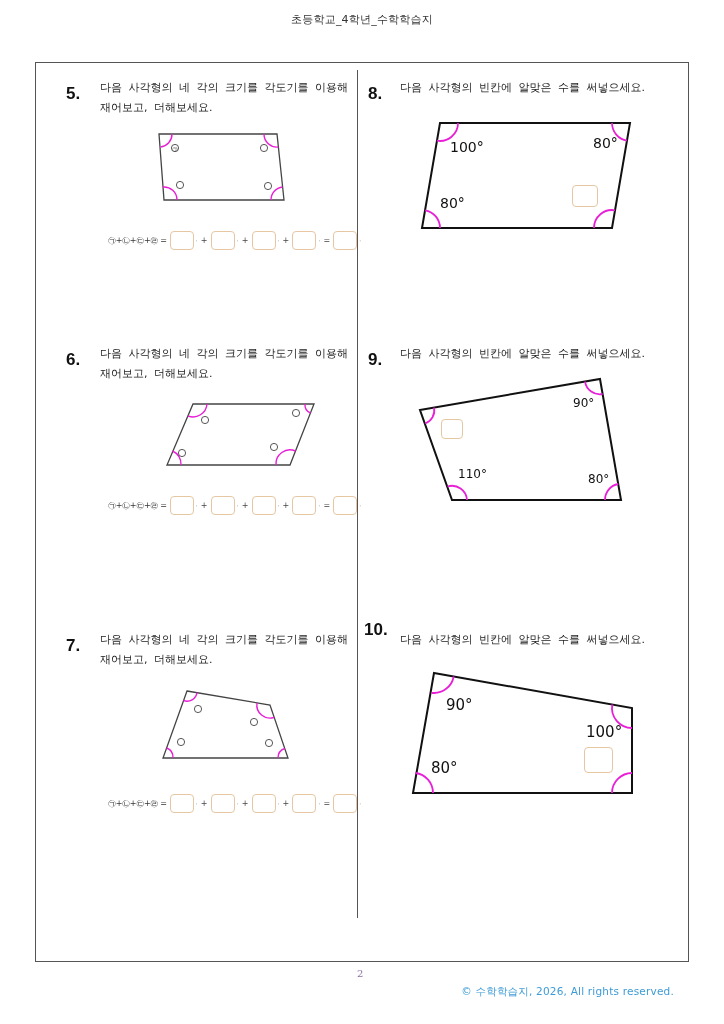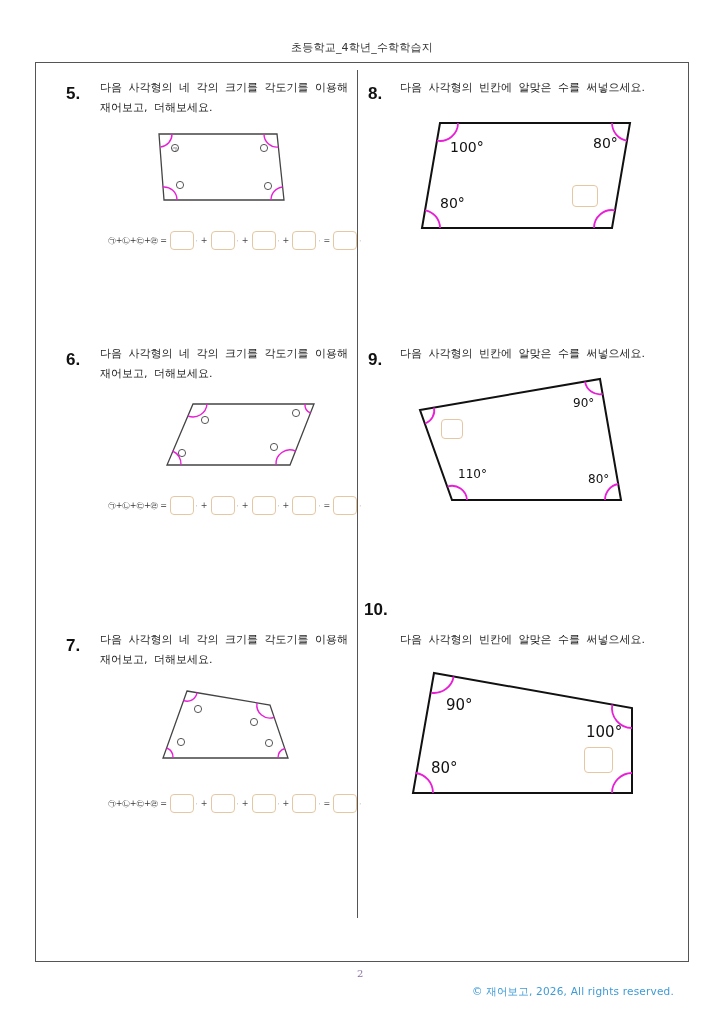--- a/index.html
+++ b/index.html
@@ -1,21 +1,21 @@
 <!DOCTYPE html>
 <html><head>
 <meta charset="utf-8">
 <style>
   html, body { margin: 0; padding: 0; background: #ffffff; }
   body {
     width: 724px; height: 1024px; position: relative; overflow: hidden;
     font-family: "DejaVu Sans", "Liberation Sans", sans-serif; color: #222;
   }
   .page-header {
-    position: absolute; top: 40px; left: 0; width: 724px; text-align: center;
+    position: absolute; top: 12px; left: 0; width: 724px; text-align: center;
     font-size: 11px; color: #333; letter-spacing: 0.2px;
   }
   .frame {
     position: absolute; left: 35px; top: 62px; width: 654px; height: 900px;
     border: 1px solid #555; box-sizing: border-box;
   }
   .divider {
     position: absolute; left: 357px; top: 70px; width: 1px; height: 848px; background: #555;
   }
   .problem-num {
@@ -206,31 +206,31 @@
       <path d="M 618.2,484 A 16 16 0 0 0 605,500"></path>
     </g>
   </svg>
   <div style="position:absolute;left:573px;top:396px;font-size:12px;color:#111;">90°</div>
   <div style="position:absolute;left:458px;top:467px;font-size:12px;color:#111;">110°</div>
   <div style="position:absolute;left:588px;top:472px;font-size:12px;color:#111;">80°</div>
   <div class="ans-box" style="position:absolute;left:441px;top:419px;width:22px;height:20px;"></div>
 </div>
 
 <div>
-  <div class="problem-num" style="left:364px;top:600px;text-align:center;">10.</div>
+  <div class="problem-num" style="left:364px;top:620px;text-align:center;">10.</div>
   <div class="problem-text" style="left:400px;top:630px;">다음 사각형의 빈칸에 알맞은 수를 써넣으세요.</div>
   <svg class="shape-svg" style="left:0;top:0;" width="724" height="1024">
     <polygon points="434,673 632,708 632,793 413,793" fill="none" stroke="#111" stroke-width="2"></polygon>
     <g fill="none" stroke="#e81fd6" stroke-width="1.8">
       <path d="M 453.7,676.5 A 20 20 0 0 1 431.5,692.8"></path>
       <path d="M 612.3,704.5 A 20 20 0 0 0 632,728"></path>
       <path d="M 415.5,773 A 20 20 0 0 1 433,793"></path>
       <path d="M 632,773 A 20 20 0 0 0 612,793"></path>
     </g>
   </svg>
   <div style="position:absolute;left:446px;top:696px;font-size:15px;color:#111;">90°</div>
   <div style="position:absolute;left:586px;top:723px;font-size:15px;color:#111;">100°</div>
   <div style="position:absolute;left:431px;top:759px;font-size:15px;color:#111;">80°</div>
   <div class="ans-box" style="position:absolute;left:584px;top:747px;width:29px;height:26px;"></div>
 </div>
 
 <div class="page-number">2</div>
-<div class="copyright">© 재어보고, 2026, All rights reserved.</div>
+<div class="copyright">© 수학학습지, 2026, All rights reserved.</div>
 
 </body></html>

